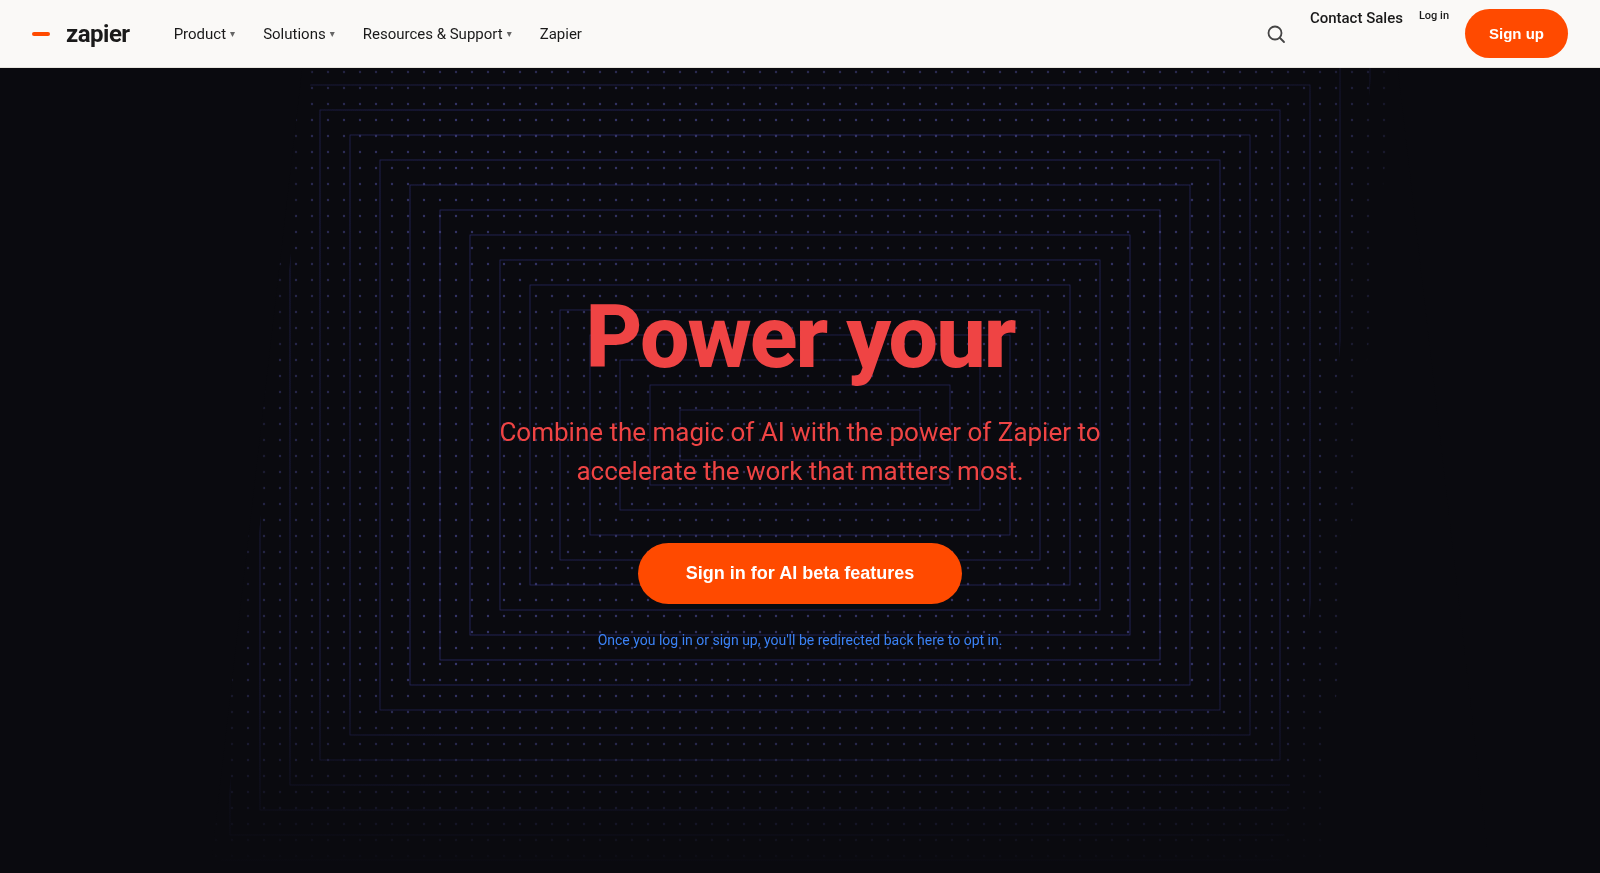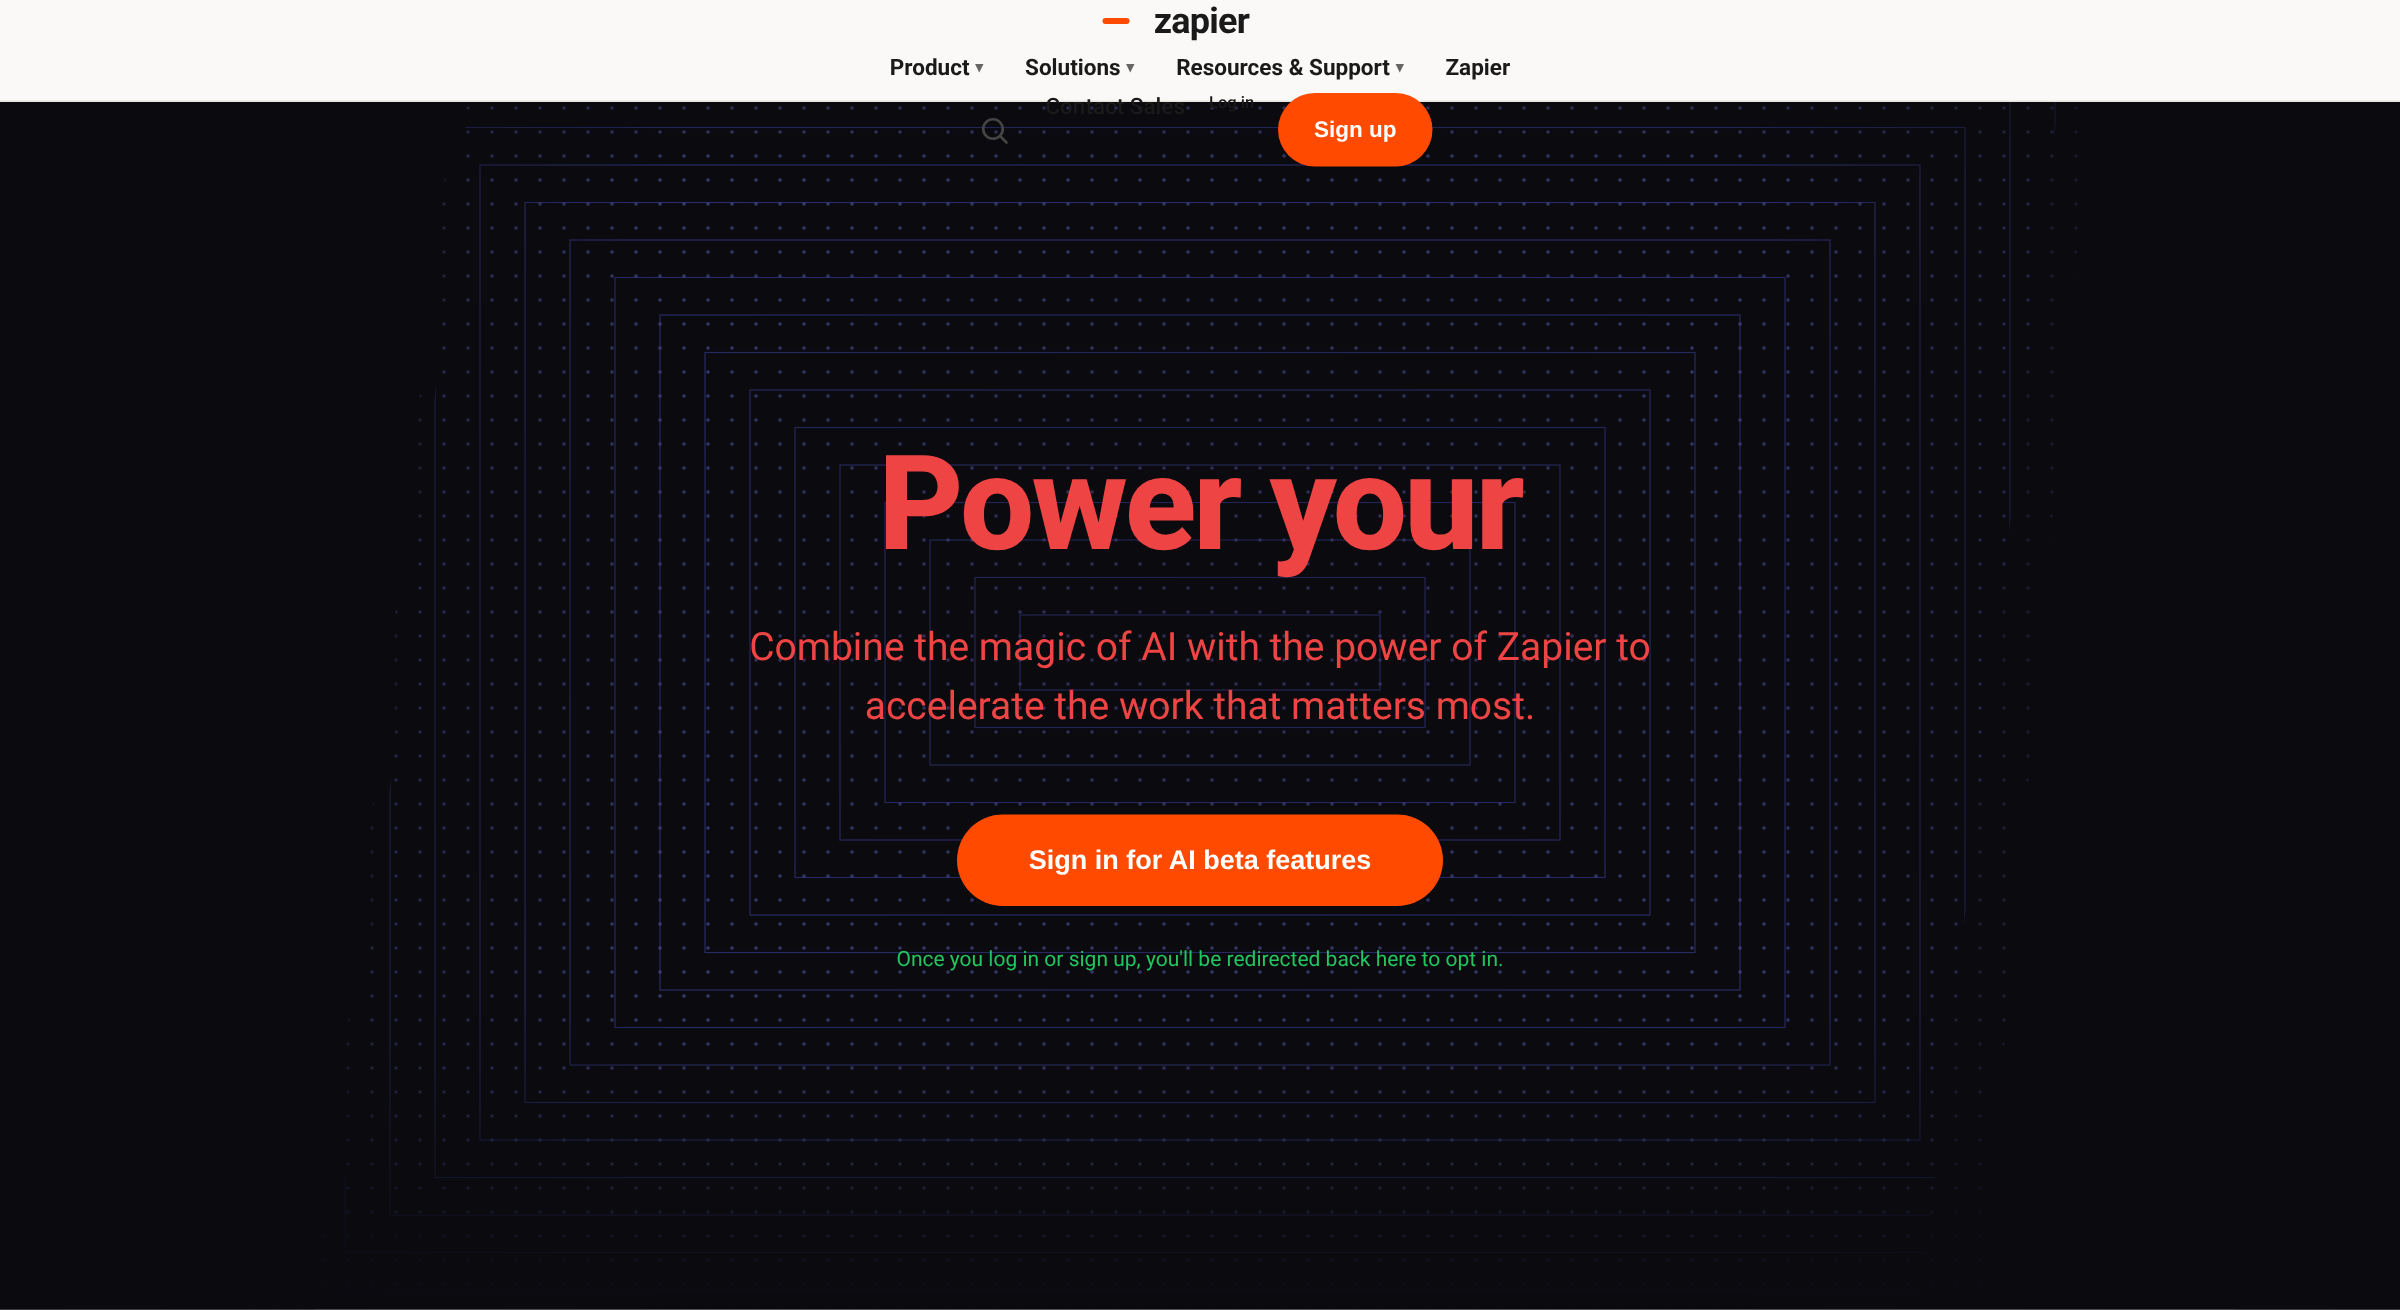--- a/index.html
+++ b/index.html
@@ -21,21 +21,20 @@
       top: 0;
       left: 0;
       right: 0;
       height: 68px;
       background: #faf9f7;
       display: flex;
       align-items: center;
       padding: 0 32px;
       z-index: 100;
       border-bottom: 1px solid #e8e6e0;
-      flex-direction: column;
     }
 
     .navbar-logo {
       display: flex;
       align-items: center;
       gap: 6px;
       margin-right: 32px;
       text-decoration: none;
     }
 
@@ -67,21 +66,21 @@
       gap: 4px;
       flex: 1;
     }
 
     .nav-item {
       display: flex;
       align-items: center;
       gap: 4px;
       padding: 8px 12px;
       font-size: 15px;
-      font-weight: 700;
+      font-weight: 400;
       color: #1a1a1a;
       cursor: pointer;
       border-radius: 6px;
       text-decoration: none;
     }
 
     .chevron {
       font-size: 10px;
       color: #666;
     }
@@ -193,21 +192,21 @@
       padding: 20px 48px;
       font-size: 18px;
       font-weight: 700;
       cursor: pointer;
       display: inline-block;
       margin-bottom: 28px;
     }
 
     .hero-redirect-text {
       font-size: 14px;
-      color: #22c55e;
+      color: #3b82f6;
       display: block;
     }
   </style>
 </head>
 <body>
 
 <nav class="navbar">
   <a class="navbar-logo" href="#">
     <span class="logo-icon">
       <span class="logo-dash"></span>

